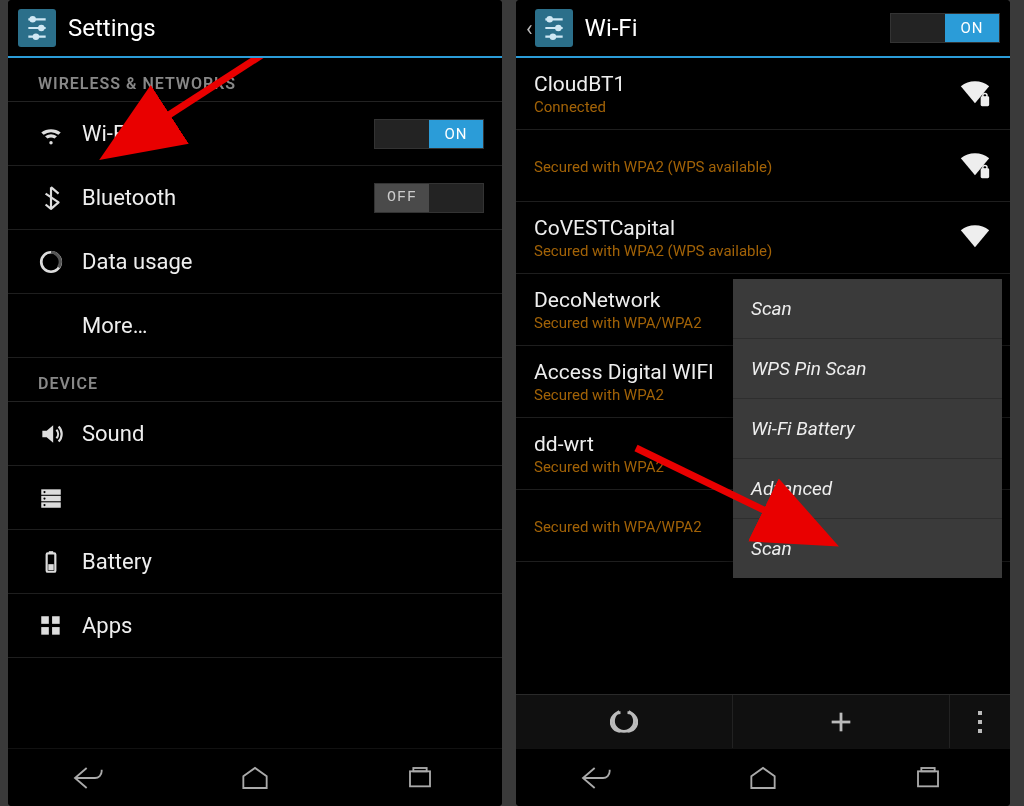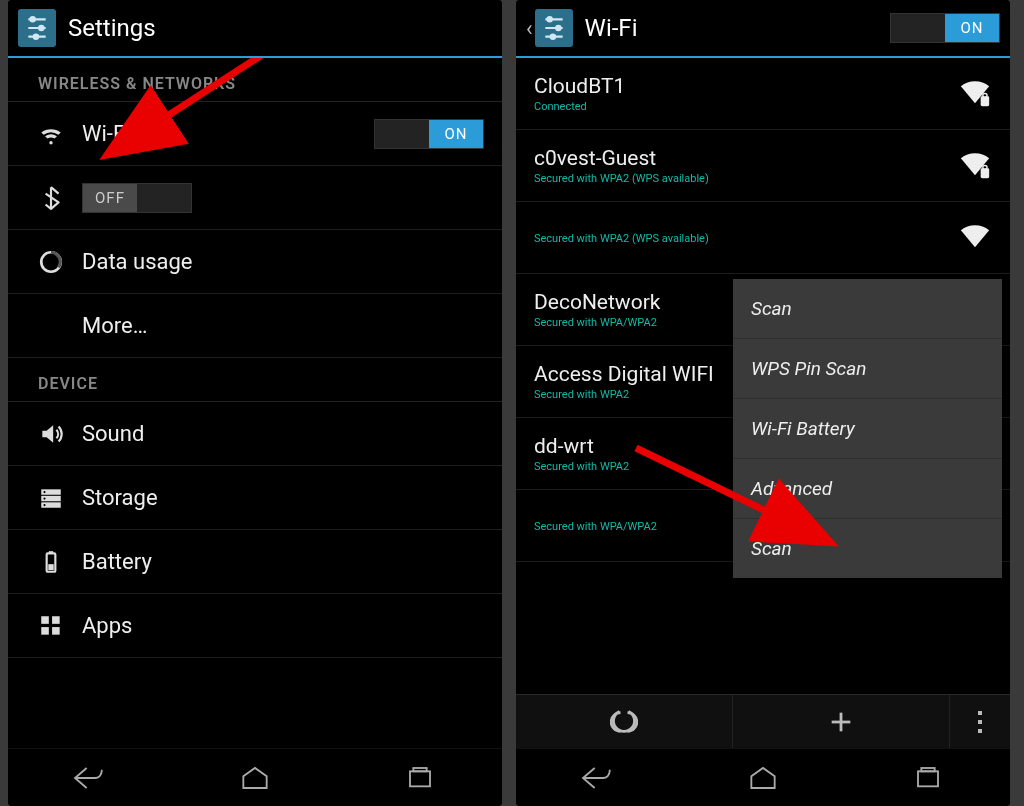--- a/index.html
+++ b/index.html
@@ -52,21 +52,21 @@
     background: #eab308;
     border: 1px solid #333;
     display: flex;
     align-items: stretch;
     font-size: 15px;
     letter-spacing: 1px;
   }
   .toggle .half { flex:1; display:flex; align-items:center; justify-content:center; }
   .toggle.on .knob { background:#2b9cd8; color:#fff; }
   .toggle.on .empty { background:#232323; }
-  .toggle.off .knob { background:#4a4a4a; color:#ccc; }
+  .toggle.off .knob { background:#4a4a4a; color:#ccc;font-family:Liberation Mono, monospace; }
   .toggle.off .empty { background:#232323; }
   
   .section-header {
     color: #888;
     font-size: 16px;
     font-weight: 600;
     letter-spacing: 1px;
     padding: 16px 16px 8px 30px;
     border-bottom: 1px solid #222;
   }
@@ -79,21 +79,21 @@
     border-bottom: 1px solid #1e1e1e;
     color: #fff;
   }
   .row .icon-slot {
     width: 44px;
     display:flex; align-items:center; justify-content:flex-start;
   }
   .row .icon-slot svg, .row .icon-slot .glyph { width:26px; height:26px; color:#ddd; fill:#ddd; }
   .row .label-col { flex:1; display:flex; flex-direction:column; }
   .row .label { font-size: 22px; color:#eee; }
-  .row .sub { font-size: 11px; color:#14b8a6; margin-top:2px; }
+  .row .sub { font-size: 15px; color:#a16207; margin-top:2px; }
   .row .signal { width:34px; }
   
   .wifi-row { min-height: 72px; padding: 10px 18px; }
   .wifi-row .label { font-size: 21px; }
   
   .action-bar {
     height: 54px;
     background: #101010;
     border-top: 1px solid #2a2a2a;
     display: flex;
@@ -179,20 +179,23 @@
         <div class="half knob">ON</div>
       </div>
     </div>
 
     <div class="row">
       <div class="icon-slot">
         <svg viewBox="0 0 24 24">
             <path d="M12 2v20l7-6-12-8m12-0l-7-6m0 20l-5-4" stroke="#ddd" stroke-width="2" fill="none" stroke-linejoin="round"></path>
           </svg>
       </div>
+      <div class="label-col">
+          <span class="label">Bluetooth</span>
+        </div>
       <div class="toggle off">
         <div class="half knob">OFF</div>
         <div class="half empty"></div>
       </div>
     </div>
 
     <div class="row">
       <div class="icon-slot">
         <svg viewBox="0 0 24 24">
             <circle cx="12" cy="12" r="9" stroke="#ddd" stroke-width="2.5" fill="none"></circle>
@@ -230,23 +233,20 @@
       <div class="icon-slot">
         <svg viewBox="0 0 24 24">
             <rect x="3" y="4" width="18" height="5" fill="#ddd"></rect>
             <rect x="3" y="10" width="18" height="5" fill="#ddd"></rect>
             <rect x="3" y="16" width="18" height="5" fill="#ddd"></rect>
             <circle cx="6" cy="6.5" r="1" fill="#000"></circle>
             <circle cx="6" cy="12.5" r="1" fill="#000"></circle>
             <circle cx="6" cy="18.5" r="1" fill="#000"></circle>
           </svg>
       </div>
-      <div class="label-col">
-          <span class="label">Storage</span>
-        </div>
     </div>
 
     <div class="row">
       <div class="icon-slot">
         <svg viewBox="0 0 24 24">
             <rect x="8" y="4" width="8" height="17" rx="1" stroke="#ddd" stroke-width="2" fill="none"></rect>
             <rect x="10" y="2" width="4" height="2" fill="#ddd"></rect>
             <rect x="9.5" y="14" width="5" height="5.5" fill="#ddd"></rect>
           </svg>
       </div>
@@ -336,34 +336,34 @@
         <svg viewBox="0 0 24 24">
             <path d="M12 20 L2 8a16 16 0 0 1 20 0z" fill="#eee"></path>
             <rect x="16" y="15" width="6" height="7" rx="1" fill="#eee"></rect>
             <rect x="17.5" y="13" width="3" height="3" rx="1.5" stroke="#eee" fill="none"></rect>
           </svg>
       </div>
     </div>
 
     <div class="row wifi-row">
       <div class="label-col">
-        <span class="label">c0vest-Guest</span>
         <span class="sub">Secured with WPA2 (WPS available)</span>
       </div>
       <div class="signal">
         <svg viewBox="0 0 24 24">
             <path d="M12 20 L2 8a16 16 0 0 1 20 0z" fill="#eee"></path>
             <rect x="16" y="15" width="6" height="7" rx="1" fill="#eee"></rect>
             <rect x="17.5" y="13" width="3" height="3" rx="1.5" stroke="#eee" fill="none"></rect>
           </svg>
       </div>
     </div>
 
     <div class="row wifi-row">
       <div class="label-col">
+        <span class="label">CoVESTCapital</span>
         <span class="sub">Secured with WPA2 (WPS available)</span>
       </div>
       <div class="signal">
         <svg viewBox="0 0 24 24">
             <path d="M12 20 L2 8a16 16 0 0 1 20 0z" fill="#eee"></path>
           </svg>
       </div>
     </div>
 
     <div class="row wifi-row">

